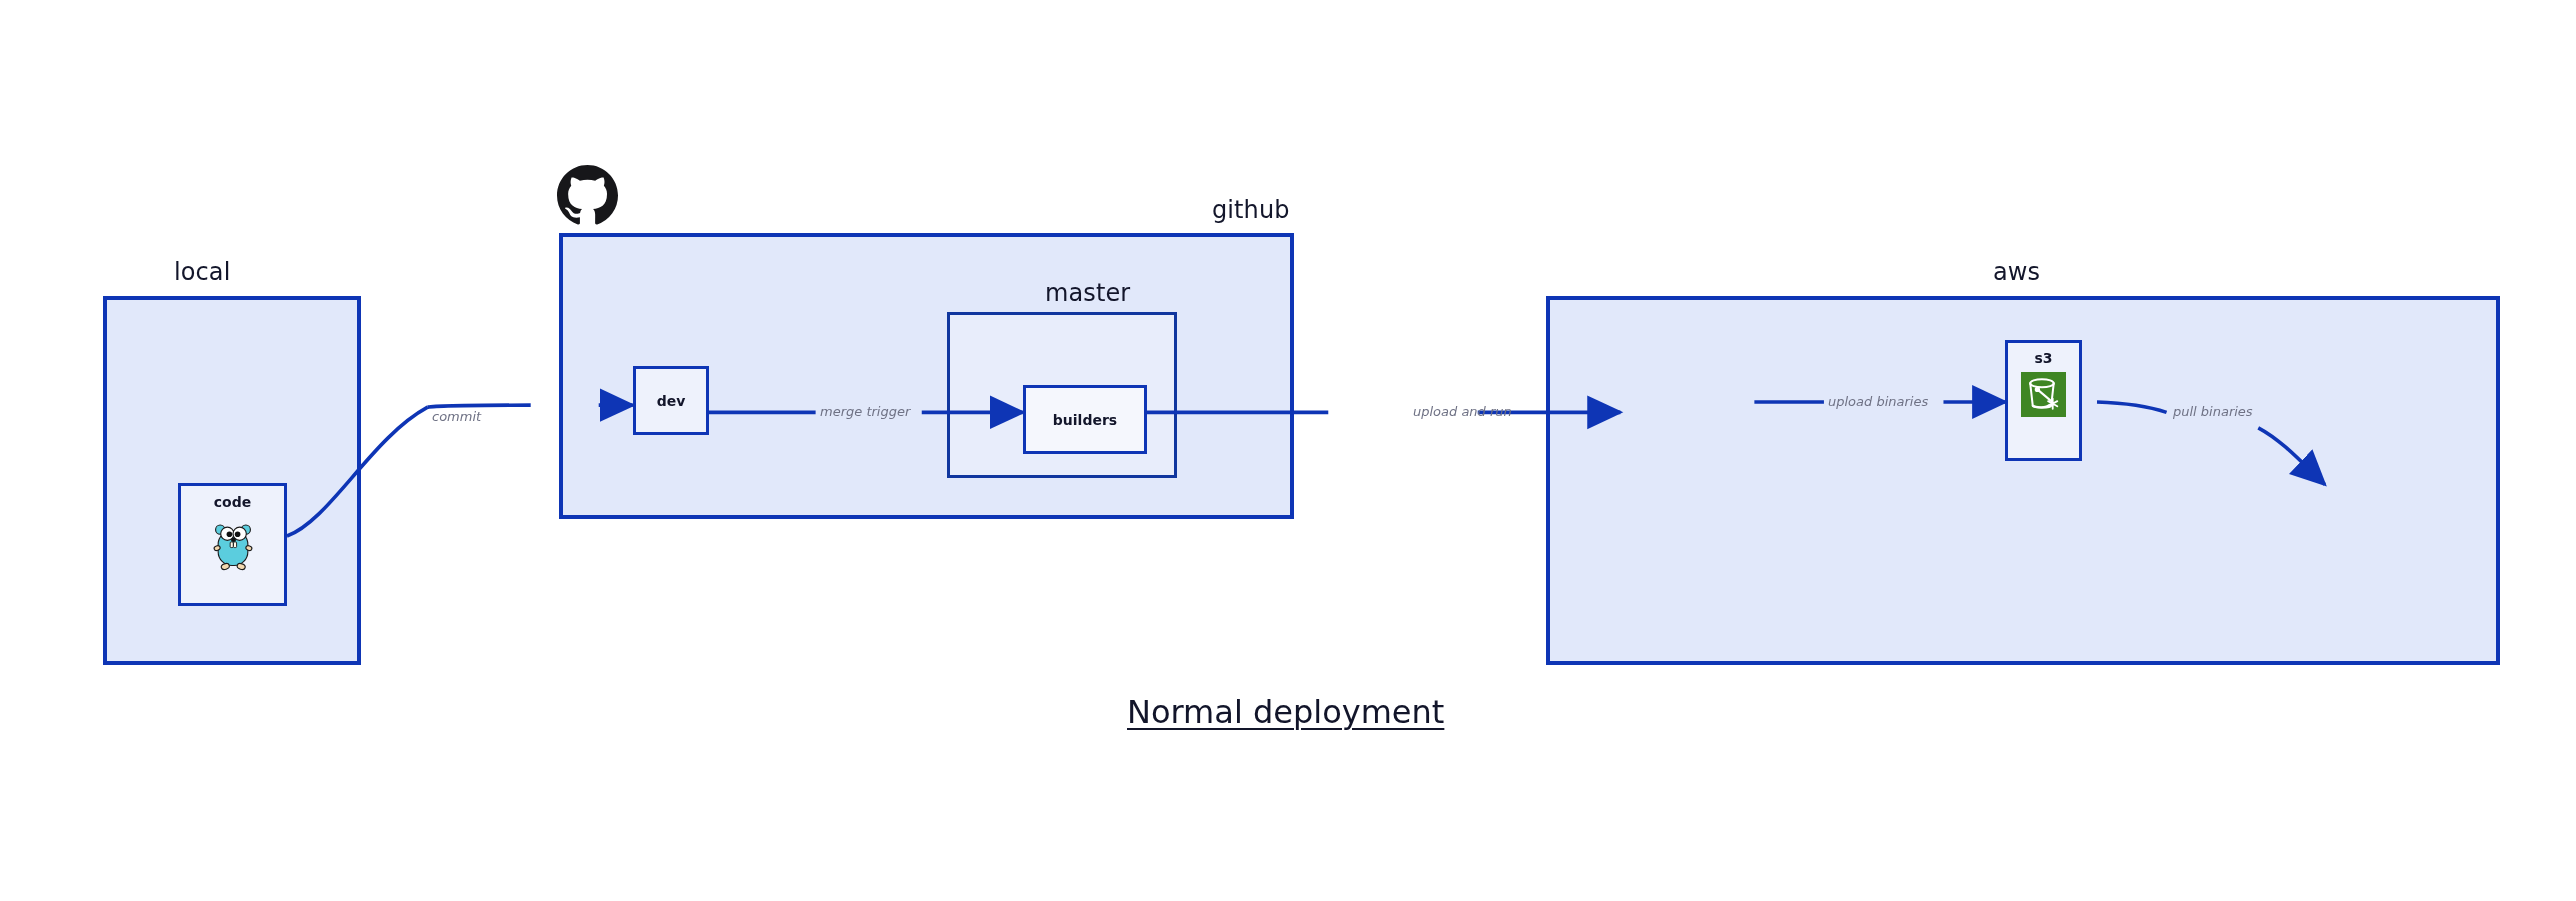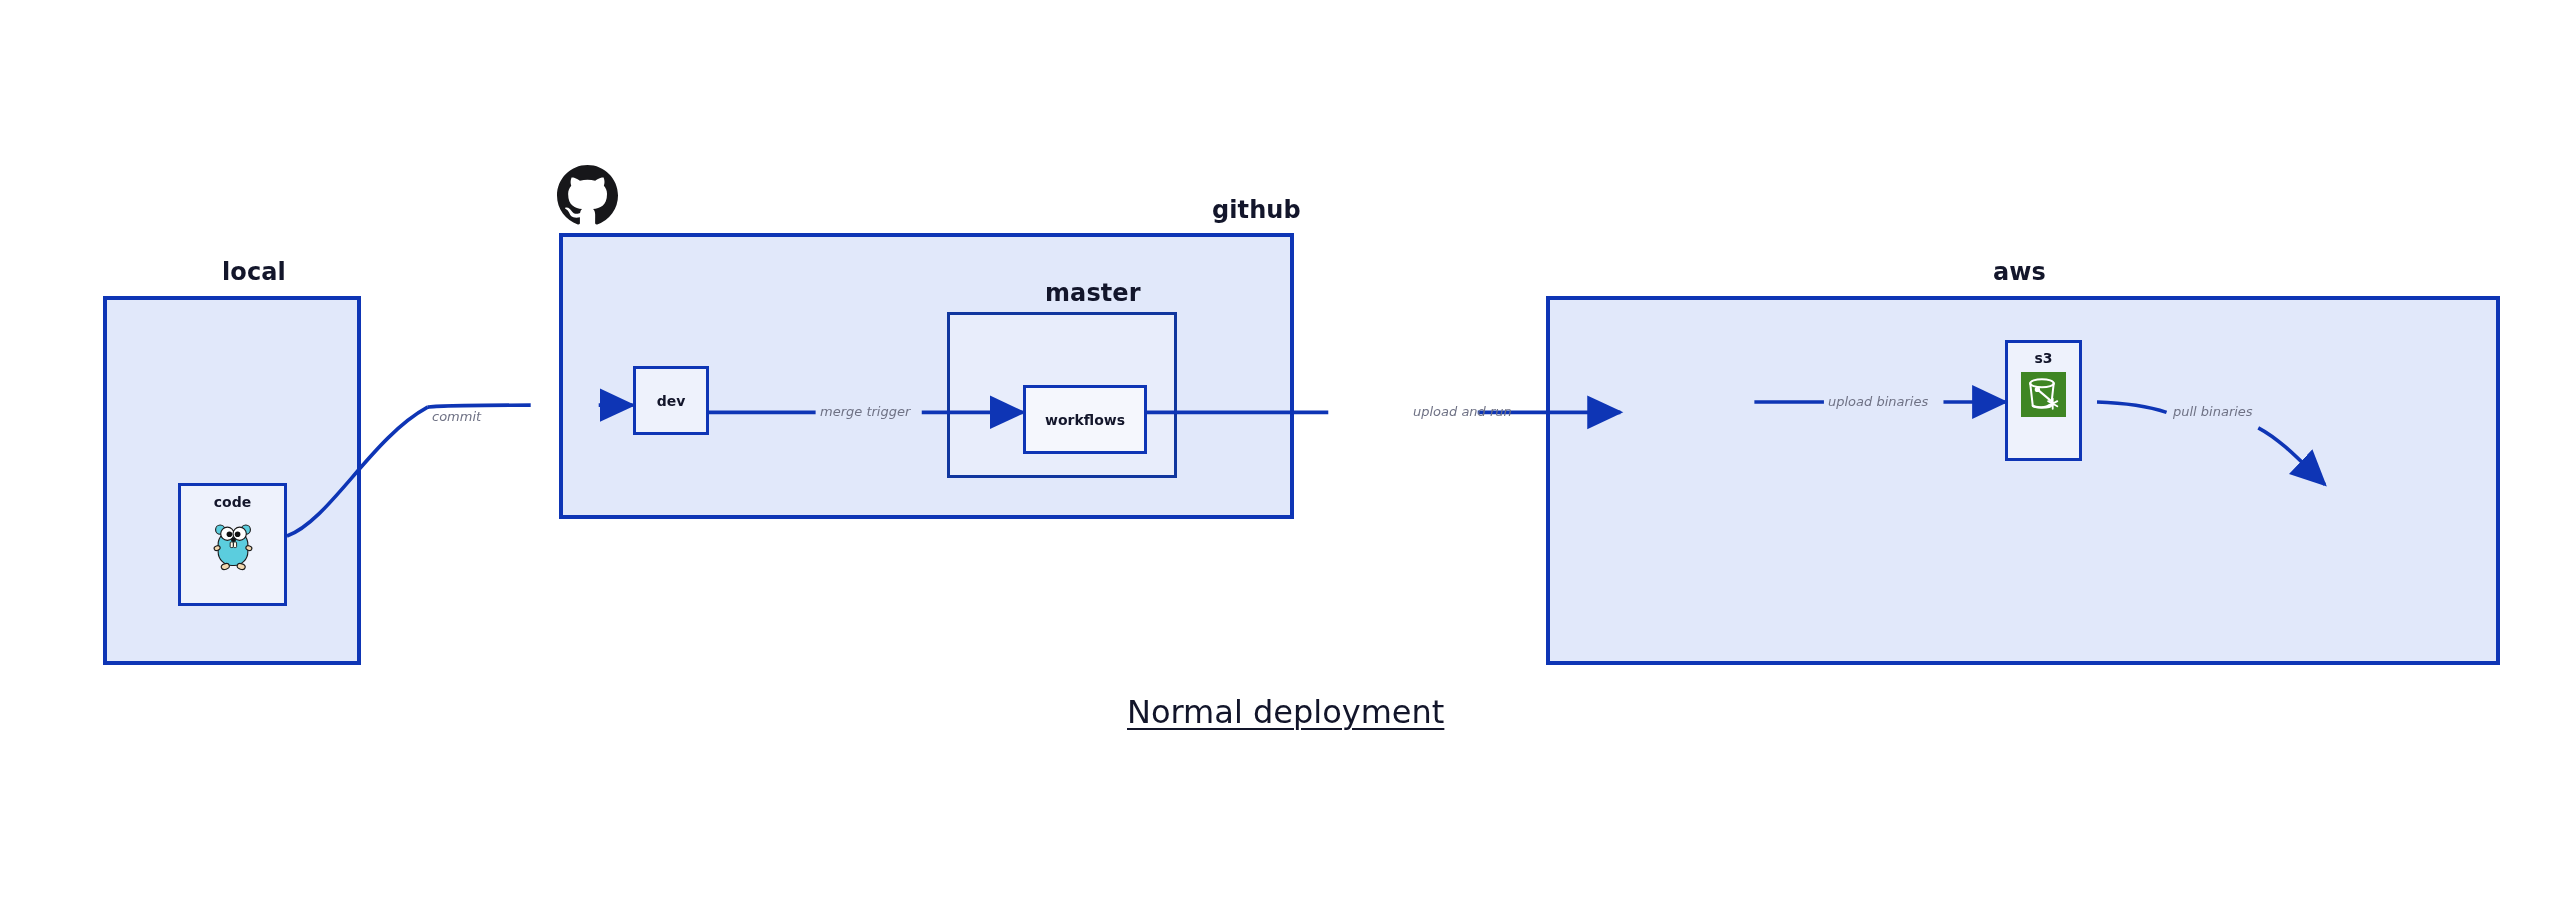--- a/index.html
+++ b/index.html
@@ -15,21 +15,21 @@
     position:absolute;
     background:#E1E8FA;
     border:4.6px solid #0E35B5;
     box-sizing:border-box;
   }
   .group.inner{background:#E8EDFB;border-width:3.6px;border-color:#10369E;}
   .group-label{
     position:absolute;
     color:#13162B;
     font-size:24px;
-    font-weight:700;
+    font-weight:400;
     letter-spacing:0.1px;
     white-space:nowrap;
     line-height:1;
   }
 
   
   .node{
     position:absolute;
     background:#EEF2FC;
     border:3.6px solid #0E35B5;
@@ -72,21 +72,21 @@
   }
 
   svg.layer{position:absolute;left:0;top:0;width:2604px;height:902px;overflow:visible;}
   svg.edges{pointer-events:none;}
 </style>
 </head>
 <body>
 
 <div id="stage">
 
-  <div class="group-label" style="left:174px;top:260px;margin-left:48px;">local</div>
+  <div class="group-label" style="left:174px;top:260px;">local</div>
   <div class="group" style="left:103px;top:296px;width:258px;height:369px;"></div>
 
   <div class="node" style="left:178px;top:439px;width:109px;height:123px;padding-top:9.3px;margin-top:44px;">
     <div class="node-label">code</div>
     <div class="node-icon" style="margin-top:8.2px;">
       
       <svg width="42" height="55" viewBox="0 0 82 106">
         <g stroke="#1B1B1B" stroke-width="2.2">
 
           <ellipse cx="16" cy="24" rx="9" ry="9" fill="#5BCDDE"></ellipse>
@@ -130,21 +130,21 @@
   <div class="group" style="left:559px;top:233px;width:735px;height:286px;"></div>
 
   <div class="node" style="left:633px;top:366px;width:76px;height:69px;justify-content:center;">
     <div class="node-label">dev</div>
   </div>
 
   <div class="group-label" style="left:1045px;top:281px;">master</div>
   <div class="group inner" style="left:947px;top:312px;width:230px;height:166px;"></div>
 
   <div class="node" style="left:1023px;top:385px;width:124px;height:69px;justify-content:center;background:#F5F7FD;">
-    <div class="node-label">workflows</div>
+    <div class="node-label">builders</div>
   </div>
 
   <div class="group-label" style="left:1993px;top:260px;">aws</div>
   <div class="group" style="left:1546px;top:296px;width:954px;height:369px;"></div>
 
 
   <div class="node" style="left:2005px;top:340px;width:77px;height:121px;padding-top:8.2px;">
     <div class="node-label">s3</div>
     <div class="node-icon" style="margin-top:7.2px;">
       <svg width="45" height="45" viewBox="0 0 88 88">

